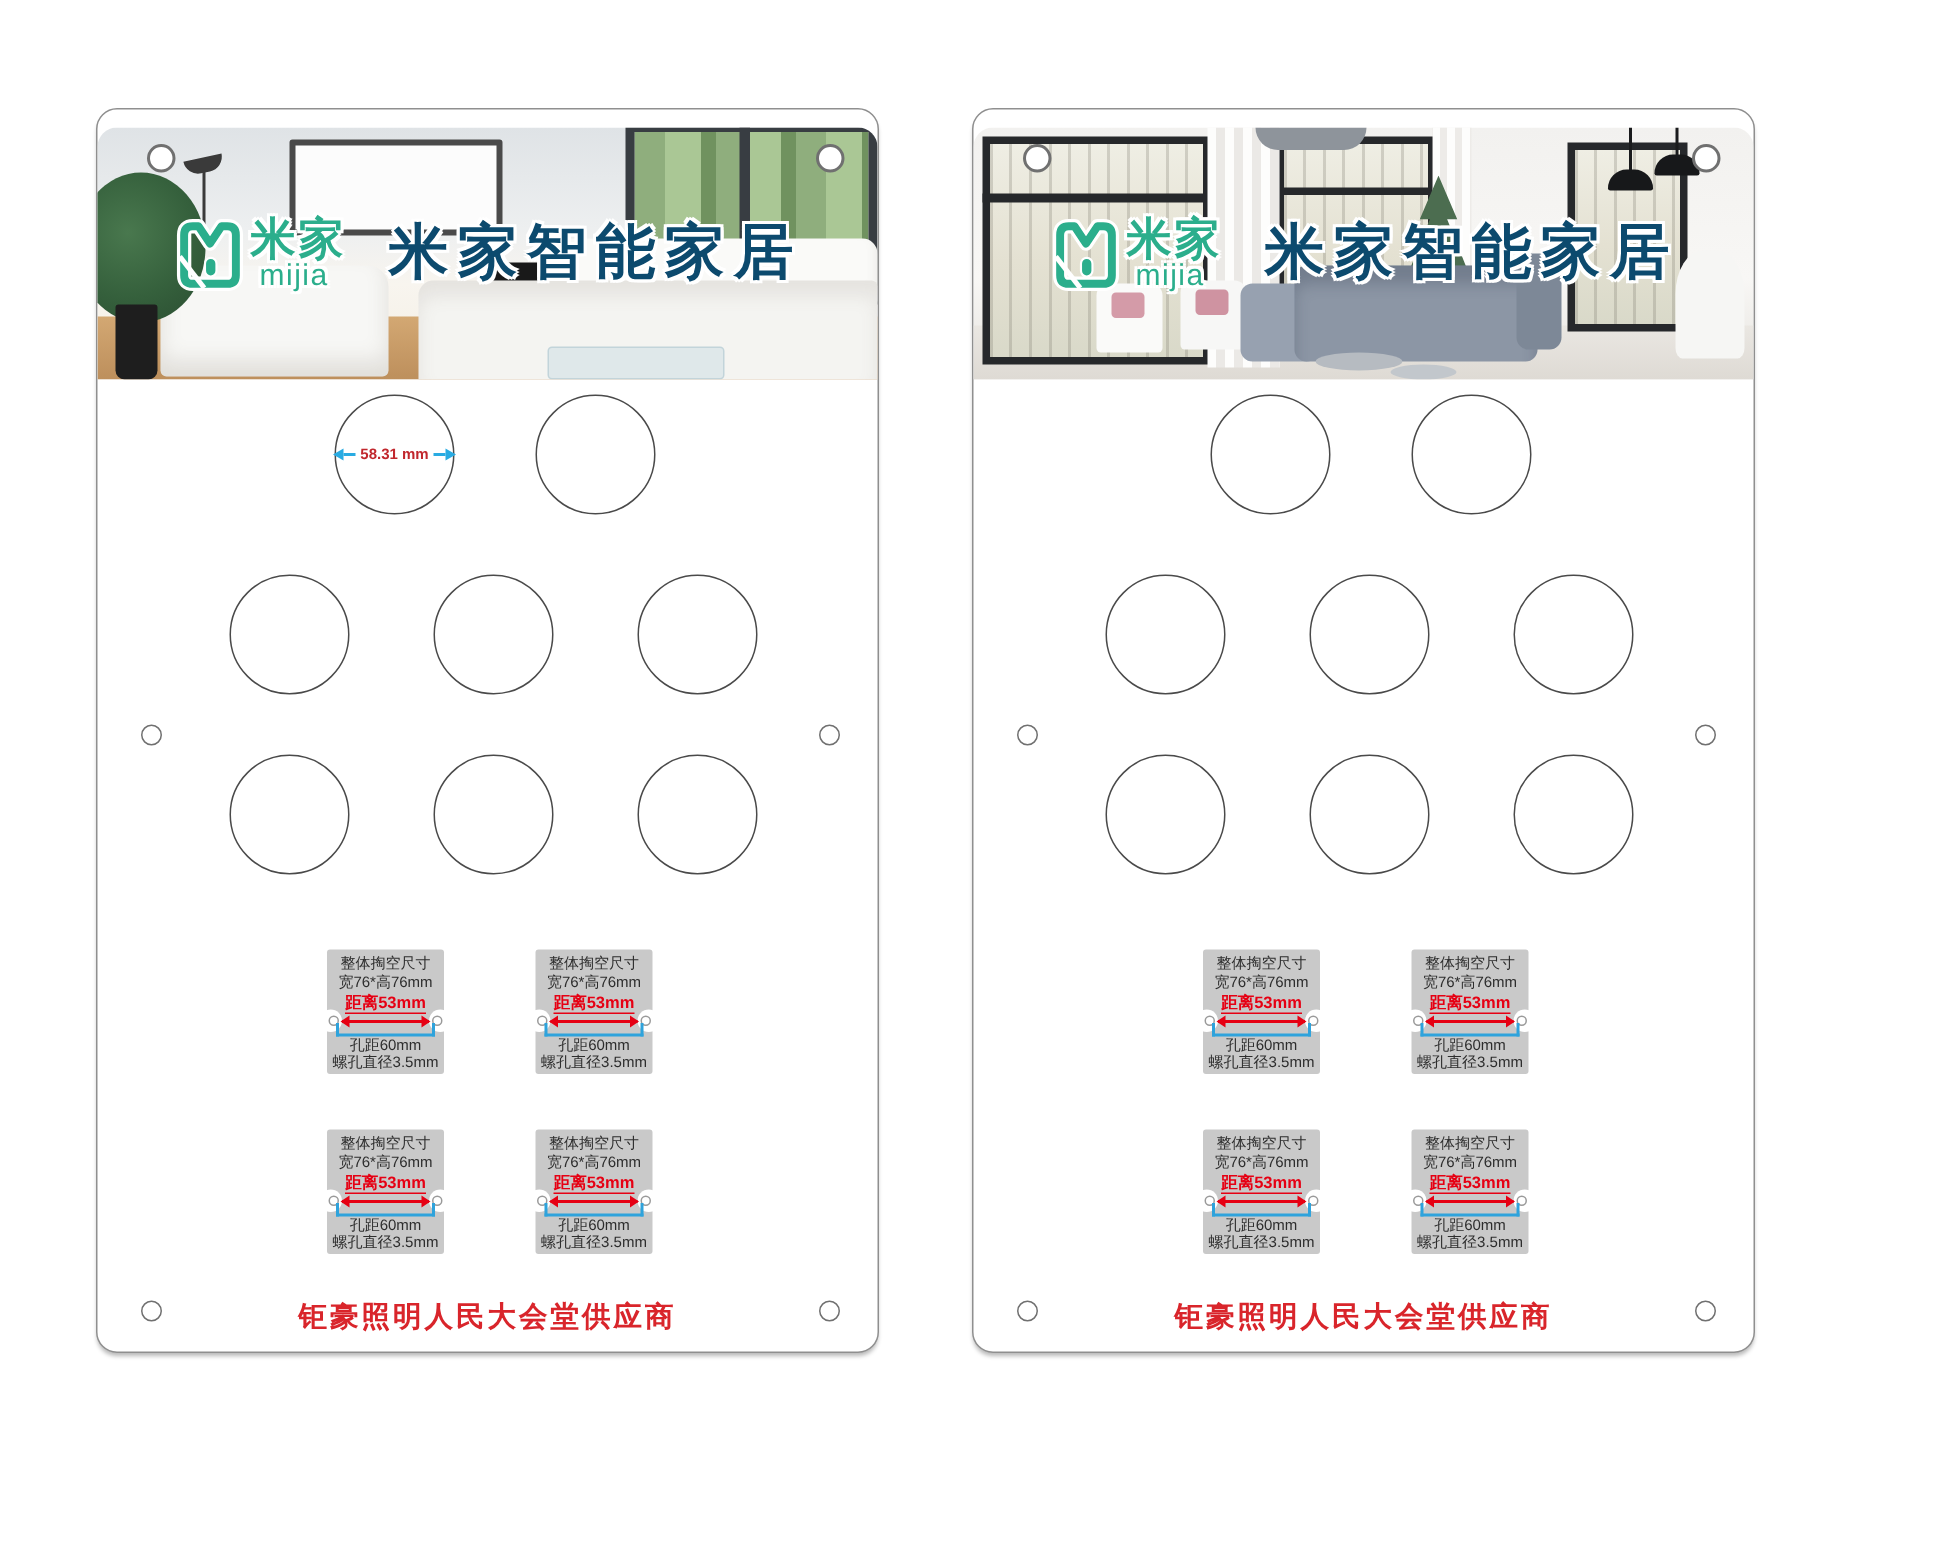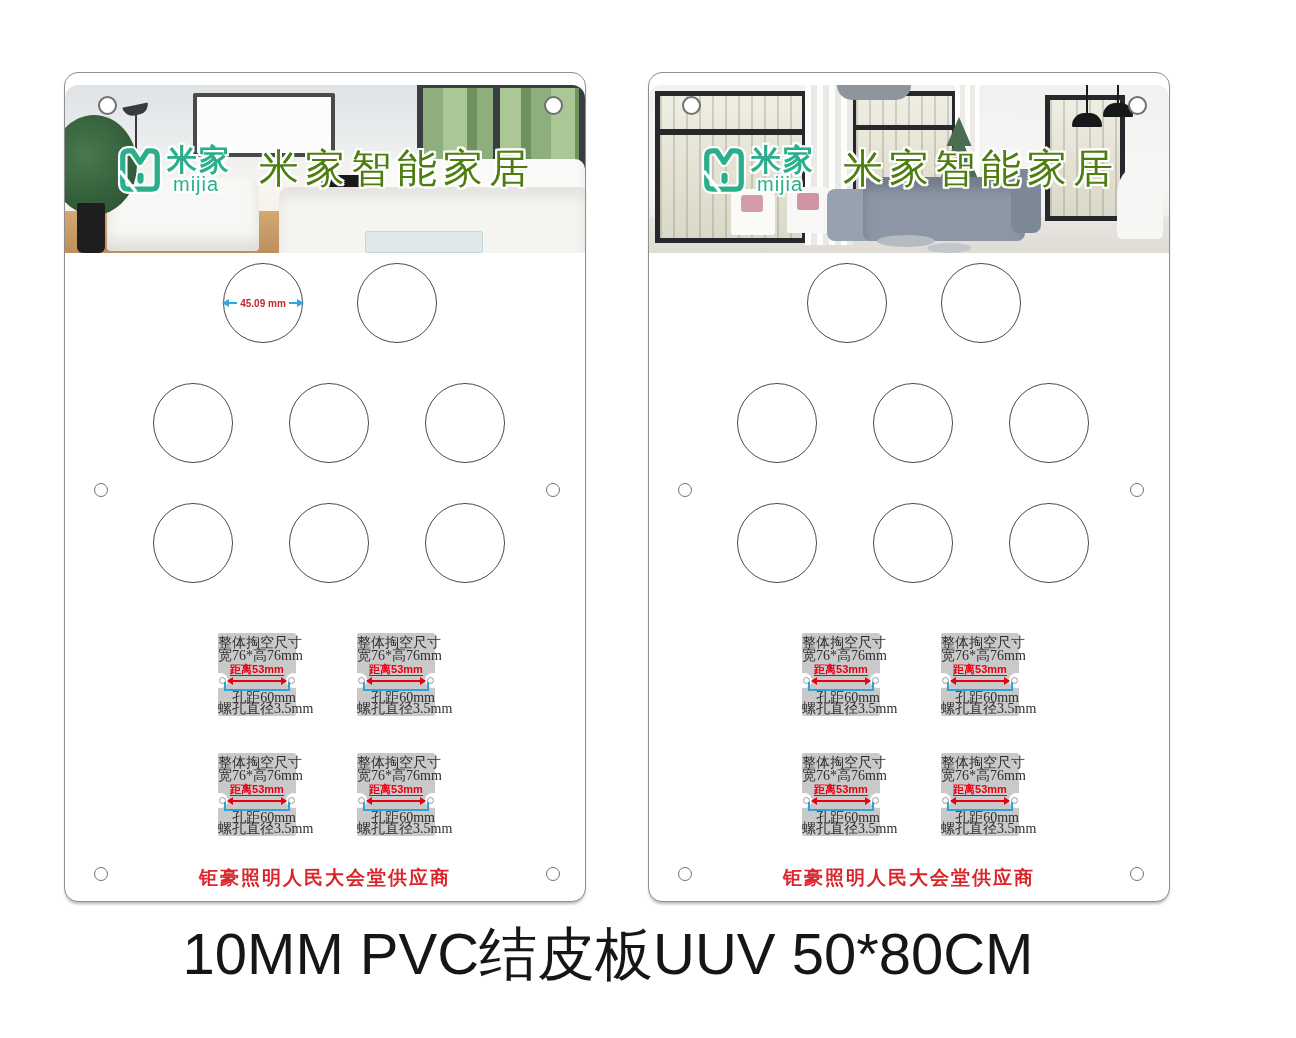--- a/index.html
+++ b/index.html
@@ -85,39 +85,39 @@
 
   
   .brand { position:absolute; left:52px; top:60px; display:flex; align-items:flex-start; z-index:4; }
   .logo-mark { width:46px; height:50px; }
   .logo-text { margin-left:4px; }
   .t-outline { text-shadow:-2px -2px 0 #fff,2px -2px 0 #fff,-2px 2px 0 #fff,2px 2px 0 #fff,
                0 -2px 0 #fff,0 2px 0 #fff,-2px 0 0 #fff,2px 0 0 #fff; }
   .logo-cn { font-size:30px; line-height:30px; font-weight:bold; color:#2bae8c; letter-spacing:2px; }
   .logo-en { font-size:20px; line-height:19px; font-weight:normal; color:#2bae8c; letter-spacing:1px; margin-left:6px; }
   .board-title { position:absolute; left:194px; top:62px; z-index:4; font-size:40px; line-height:42px;
-                 font-weight:normal; color:#4d7c0f; letter-spacing:6px; white-space:nowrap; }
+                 font-weight:bold; color:#0c4a6e; letter-spacing:6px; white-space:nowrap; }
 
   
   .cutout { position:absolute; width:80px; height:80px; border:1px solid #4a4a4a; border-radius:50%; background:#fff; }
   .hole-top { position:absolute; width:19px; height:19px; background:#fff; border:2px solid #707070; border-radius:50%; }
   .hole-sm  { position:absolute; width:14px; height:14px; background:#fff; border:1px solid #707070; border-radius:50%; }
 
   
   .dim { position:absolute; left:157px; top:222px; width:82px; height:16px; display:flex; align-items:center; z-index:6; }
   .dim .dline { height:2px; background:#29abe2; flex:1; }
   .dim .dah { width:0; height:0; border-top:4px solid transparent; border-bottom:4px solid transparent; }
   .dim .da-l { border-right:7px solid #29abe2; }
   .dim .da-r { border-left:7px solid #29abe2; }
   .dim .dtext { font-size:10px; font-weight:bold; color:#c1272d; padding:0 3px; white-space:nowrap; }
 
   
   .spec-label { position:absolute; width:78px; height:83px; background:#c9c9c9; border-radius:2px; }
-  .spec-label .sl-line { position:absolute; left:0; right:0; text-align:right; font-size:14px;
-                         line-height:12px; color:#2d2d2d; white-space:nowrap;font-family:Liberation Serif, serif; }
+  .spec-label .sl-line { position:absolute; left:0; right:0; text-align:center; font-size:10px;
+                         line-height:12px; color:#2d2d2d; white-space:nowrap; }
   .sl-l1 { top:4px; } .sl-l2 { top:17px; } .sl-l3 { top:59px; } .sl-l4 { top:70px; }
   .sl-dist { position:absolute; top:30px; left:0; right:0; text-align:center; font-size:11px;
              font-weight:bold; color:#e60013; line-height:13px; }
   .sl-dist span { border-bottom:1.5px solid #e60013; padding-bottom:0px; }
   .sl-notch { position:absolute; top:40px; width:15px; height:15px; background:#fff; border-radius:50%; }
   .sl-notch.nl { left:-5px; } .sl-notch.nr { right:-5px; }
   .sl-hole { position:absolute; top:44px; width:7px; height:7px; background:#fff;
              border:1.5px solid #9a9a9a; border-radius:50%; }
   .sl-hole.hl { left:1px; } .sl-hole.hr { right:1px; }
   .sl-redarrow { position:absolute; top:47px; left:10px; right:10px; height:2px; background:#e60013; }
@@ -270,21 +270,21 @@
       <i class="tick tr"></i>
     </div>
     <div class="sl-line sl-l3">孔距60mm</div>
     <div class="sl-line sl-l4">螺孔直径3.5mm</div>
   </div>
       </div>
 
     <div class="dim">
       <i class="dah da-l"></i>
       <i class="dline"></i>
-      <span class="dtext">45.09 mm</span>
+      <span class="dtext">58.31 mm</span>
       <i class="dline"></i>
       <i class="dah da-r"></i>
     </div>
 
     <div class="supplier">钜豪照明人民大会堂供应商</div>
   </div>
 
   <div class="panel right">
     <div class="photo">
       <div class="pr-wall"></div>
@@ -431,14 +431,13 @@
       <i class="tick tr"></i>
     </div>
     <div class="sl-line sl-l3">孔距60mm</div>
     <div class="sl-line sl-l4">螺孔直径3.5mm</div>
   </div>
       </div>
 
     <div class="supplier">钜豪照明人民大会堂供应商</div>
   </div>
 
-  <div class="caption">10MM PVC结皮板UUV 50*80CM</div>
 </div>
 
 </body></html>

